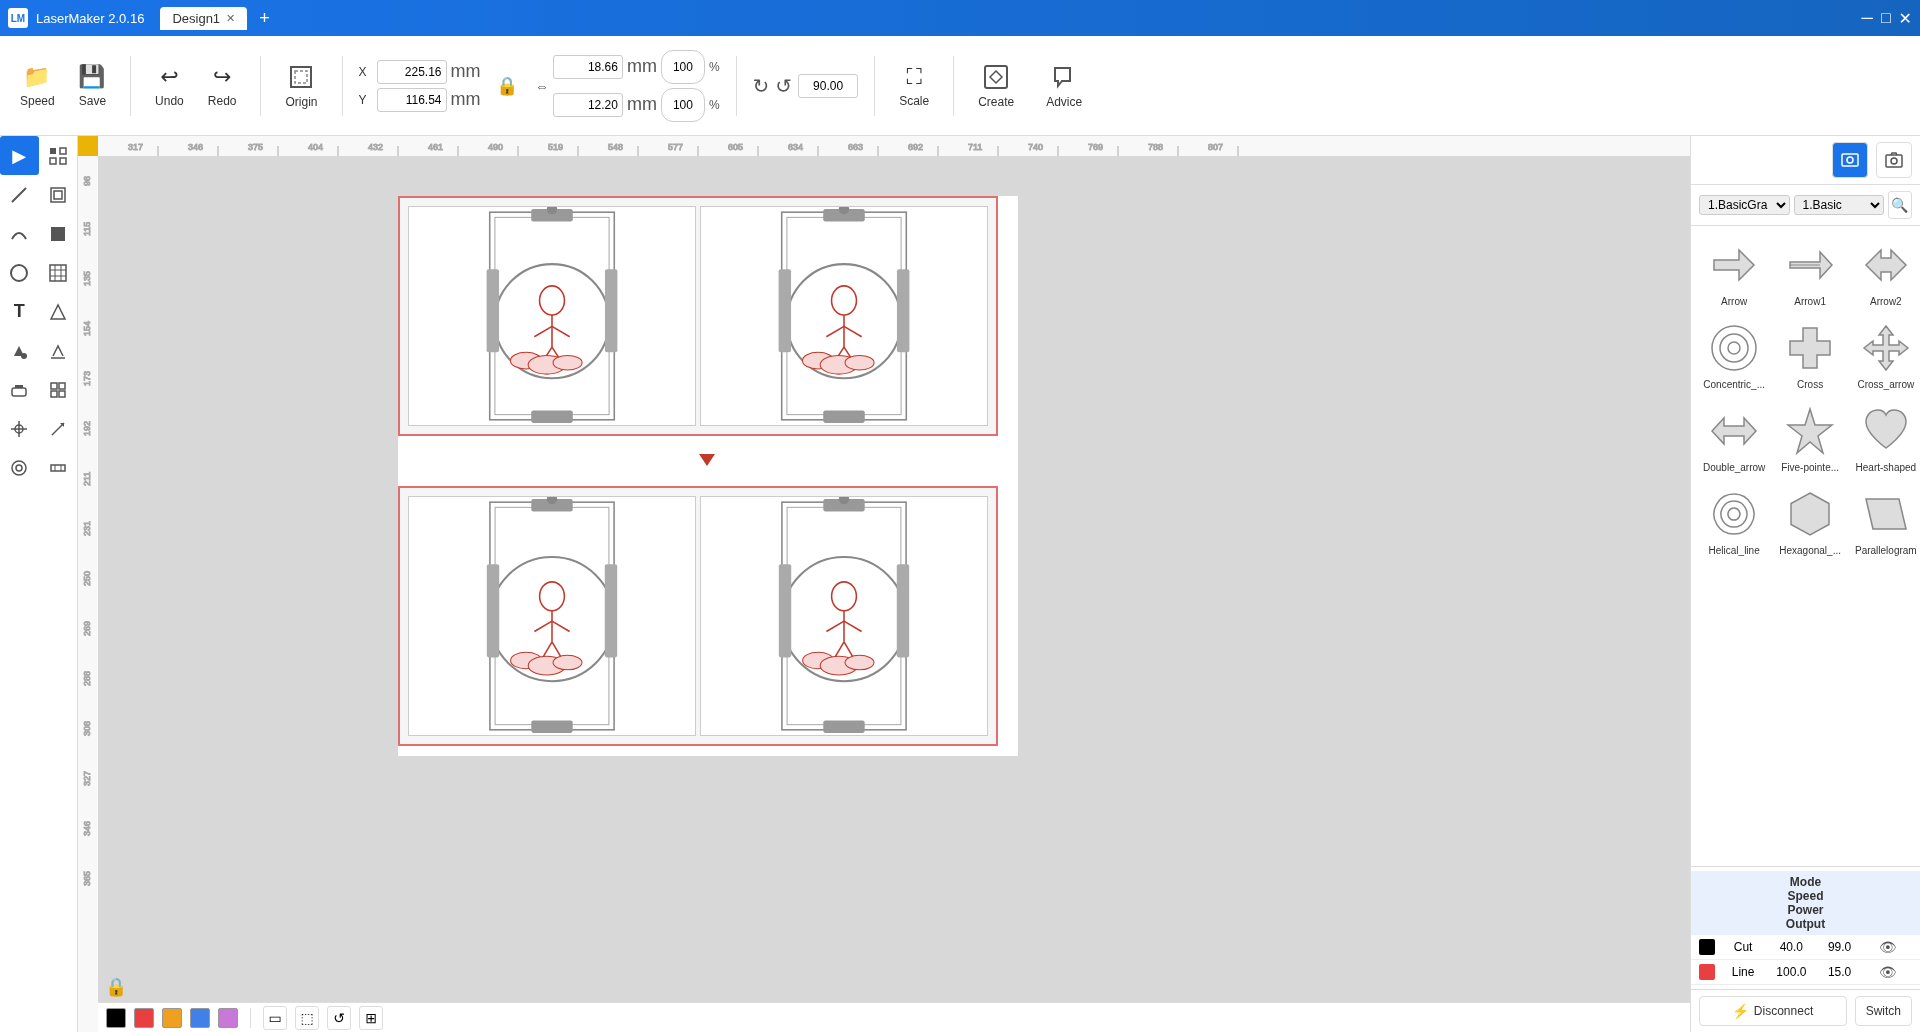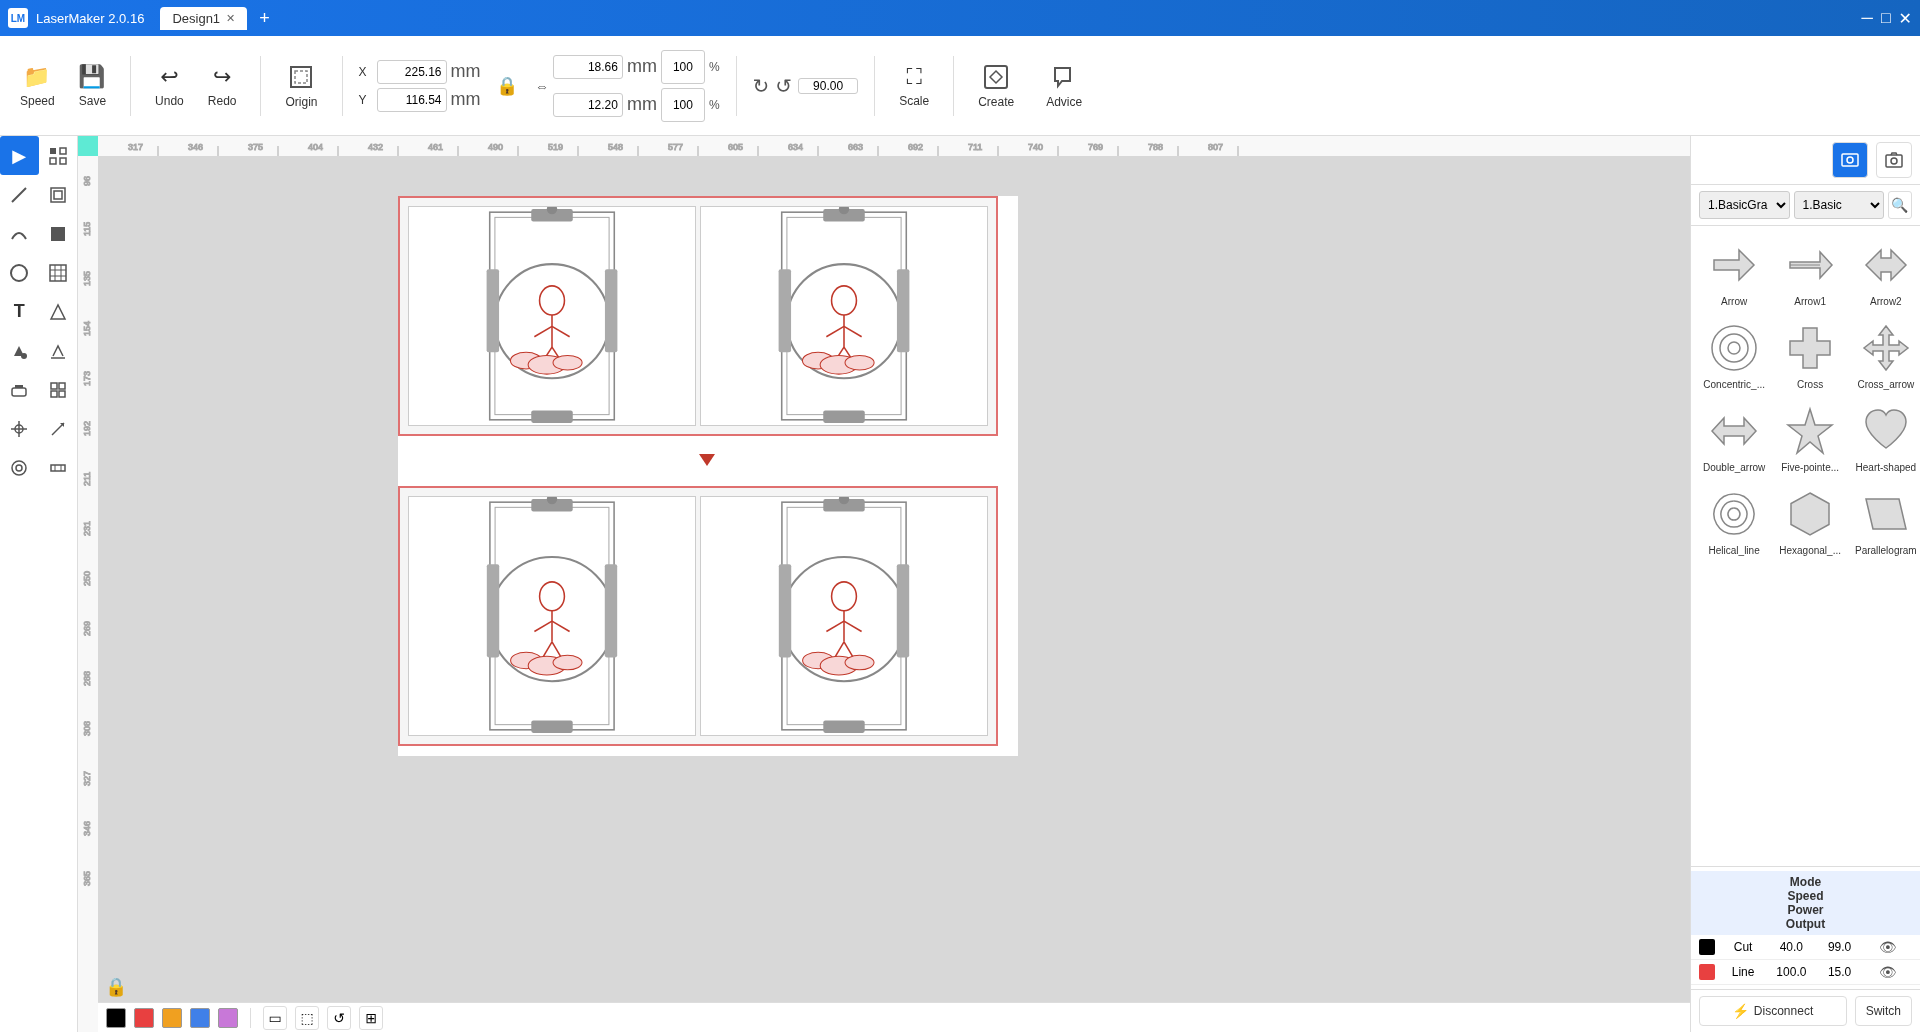--- a/index.html
+++ b/index.html
@@ -106,39 +106,39 @@
       text-align: right;
     }
     .coord-unit {
       font-size: 18px;
       color: #555;
     }
     .pct-input {
       width: 44px;
       height: 24px;
       border: 1px solid #ccc;
-      border-radius: 3px;
+      border-radius: 12px;
       padding: 16px 4px;
       font-size: 12px;
       text-align: center;
     }
     .pct-label { font-size: 12px; color: #555; }
 
     
     .lock-area {
       display: flex;
       align-items: center;
       font-size: 18px;
       color: #555;
     }
 
     
     .rotate-input {
       width: 60px;
-      height: 16px;
+      height: 24px;
       border: 1px solid #ccc;
       border-radius: 3px;
       padding: 0 4px;
       font-size: 12px;
       text-align: center;
     }
 
     
     #main {
       display: flex;
@@ -168,21 +168,21 @@
       background: none;
       font-size: 18px;
       color: #333;
       border-radius: 3px;
     }
     .tool-btn.active { background: #1a73e8; color: #fff; }
 
     
     #canvas-area {
       flex: 1;
-      background: #5eead4;
+      background: #eab308;
       position: relative;
       overflow: hidden;
     }
     #ruler-top {
       position: absolute;
       top: 0; left: 20px; right: 0; height: 20px;
       background: #fff;
       border-bottom: 1px solid #ccc;
     }
     #ruler-left {
@@ -287,21 +287,21 @@
       flex-direction: column;
     }
 
     
     #shapes-panel {
       flex: 1;
       padding: 8px;
       overflow-y: auto;
     }
     .shapes-dropdown {
-      height: 28px;
+      height: 20px;
       border: 1px solid #ccc;
       border-radius: 3px;
       font-size: 12px;
       padding: 0 4px;
       flex: 1;
     }
     .shapes-search {
       width: 24px; height: 28px;
       border: 1px solid #ddd;
       border-radius: 3px;

